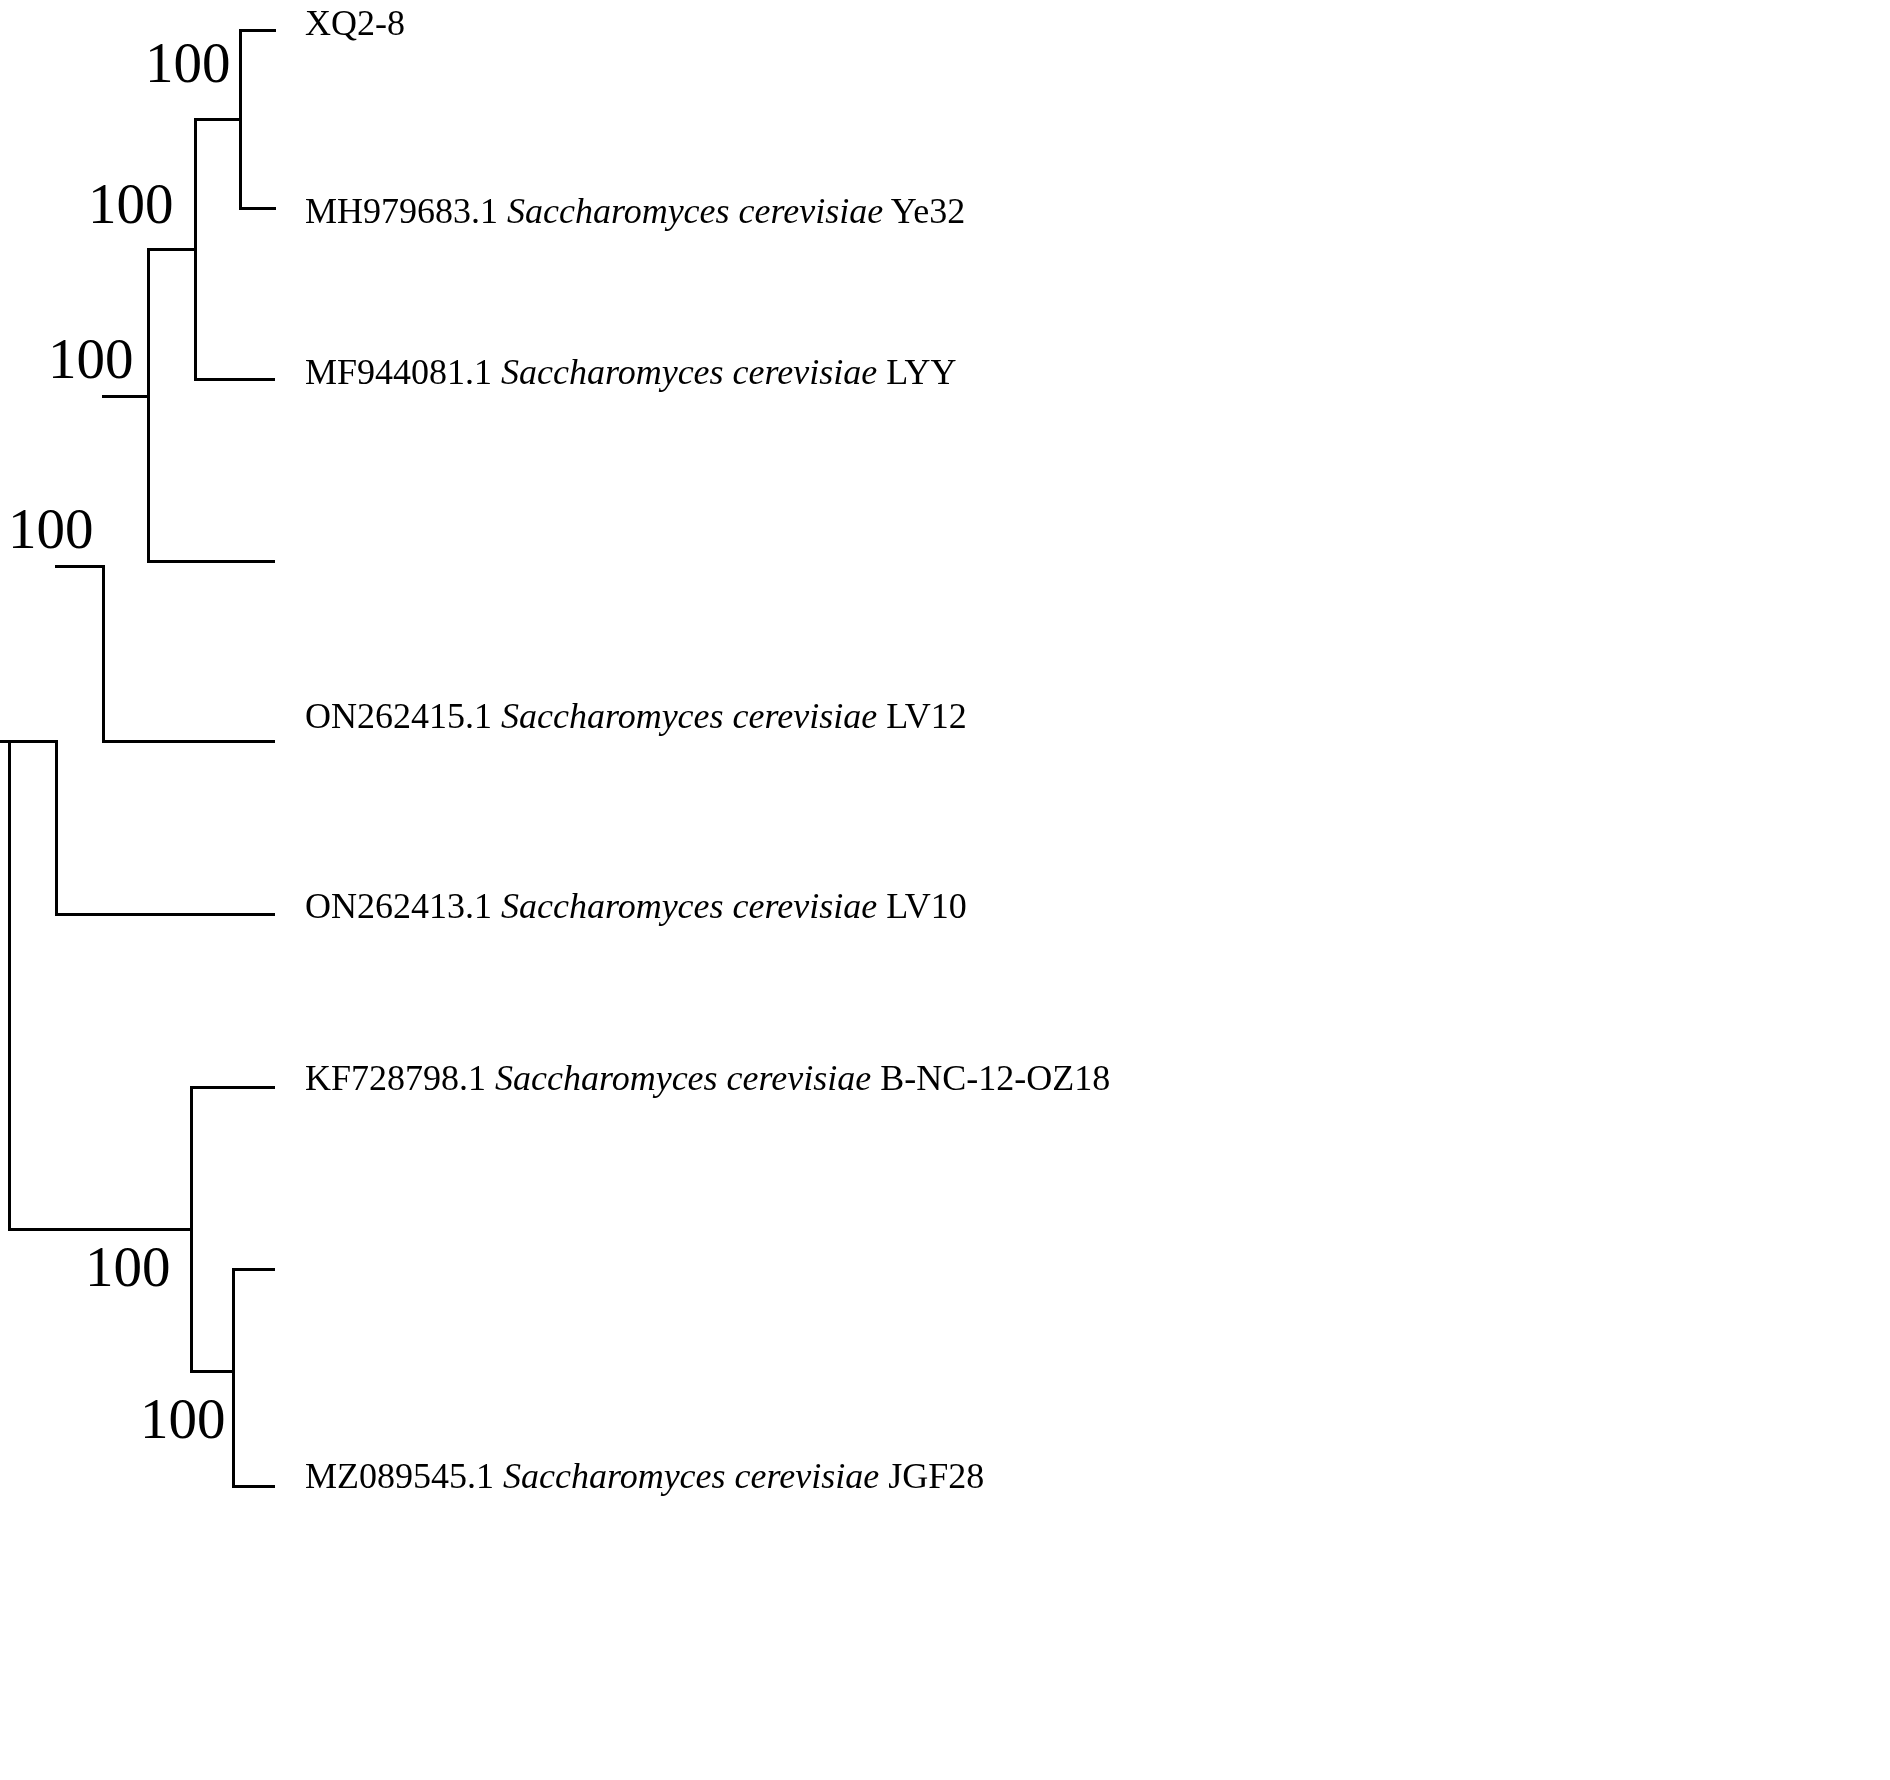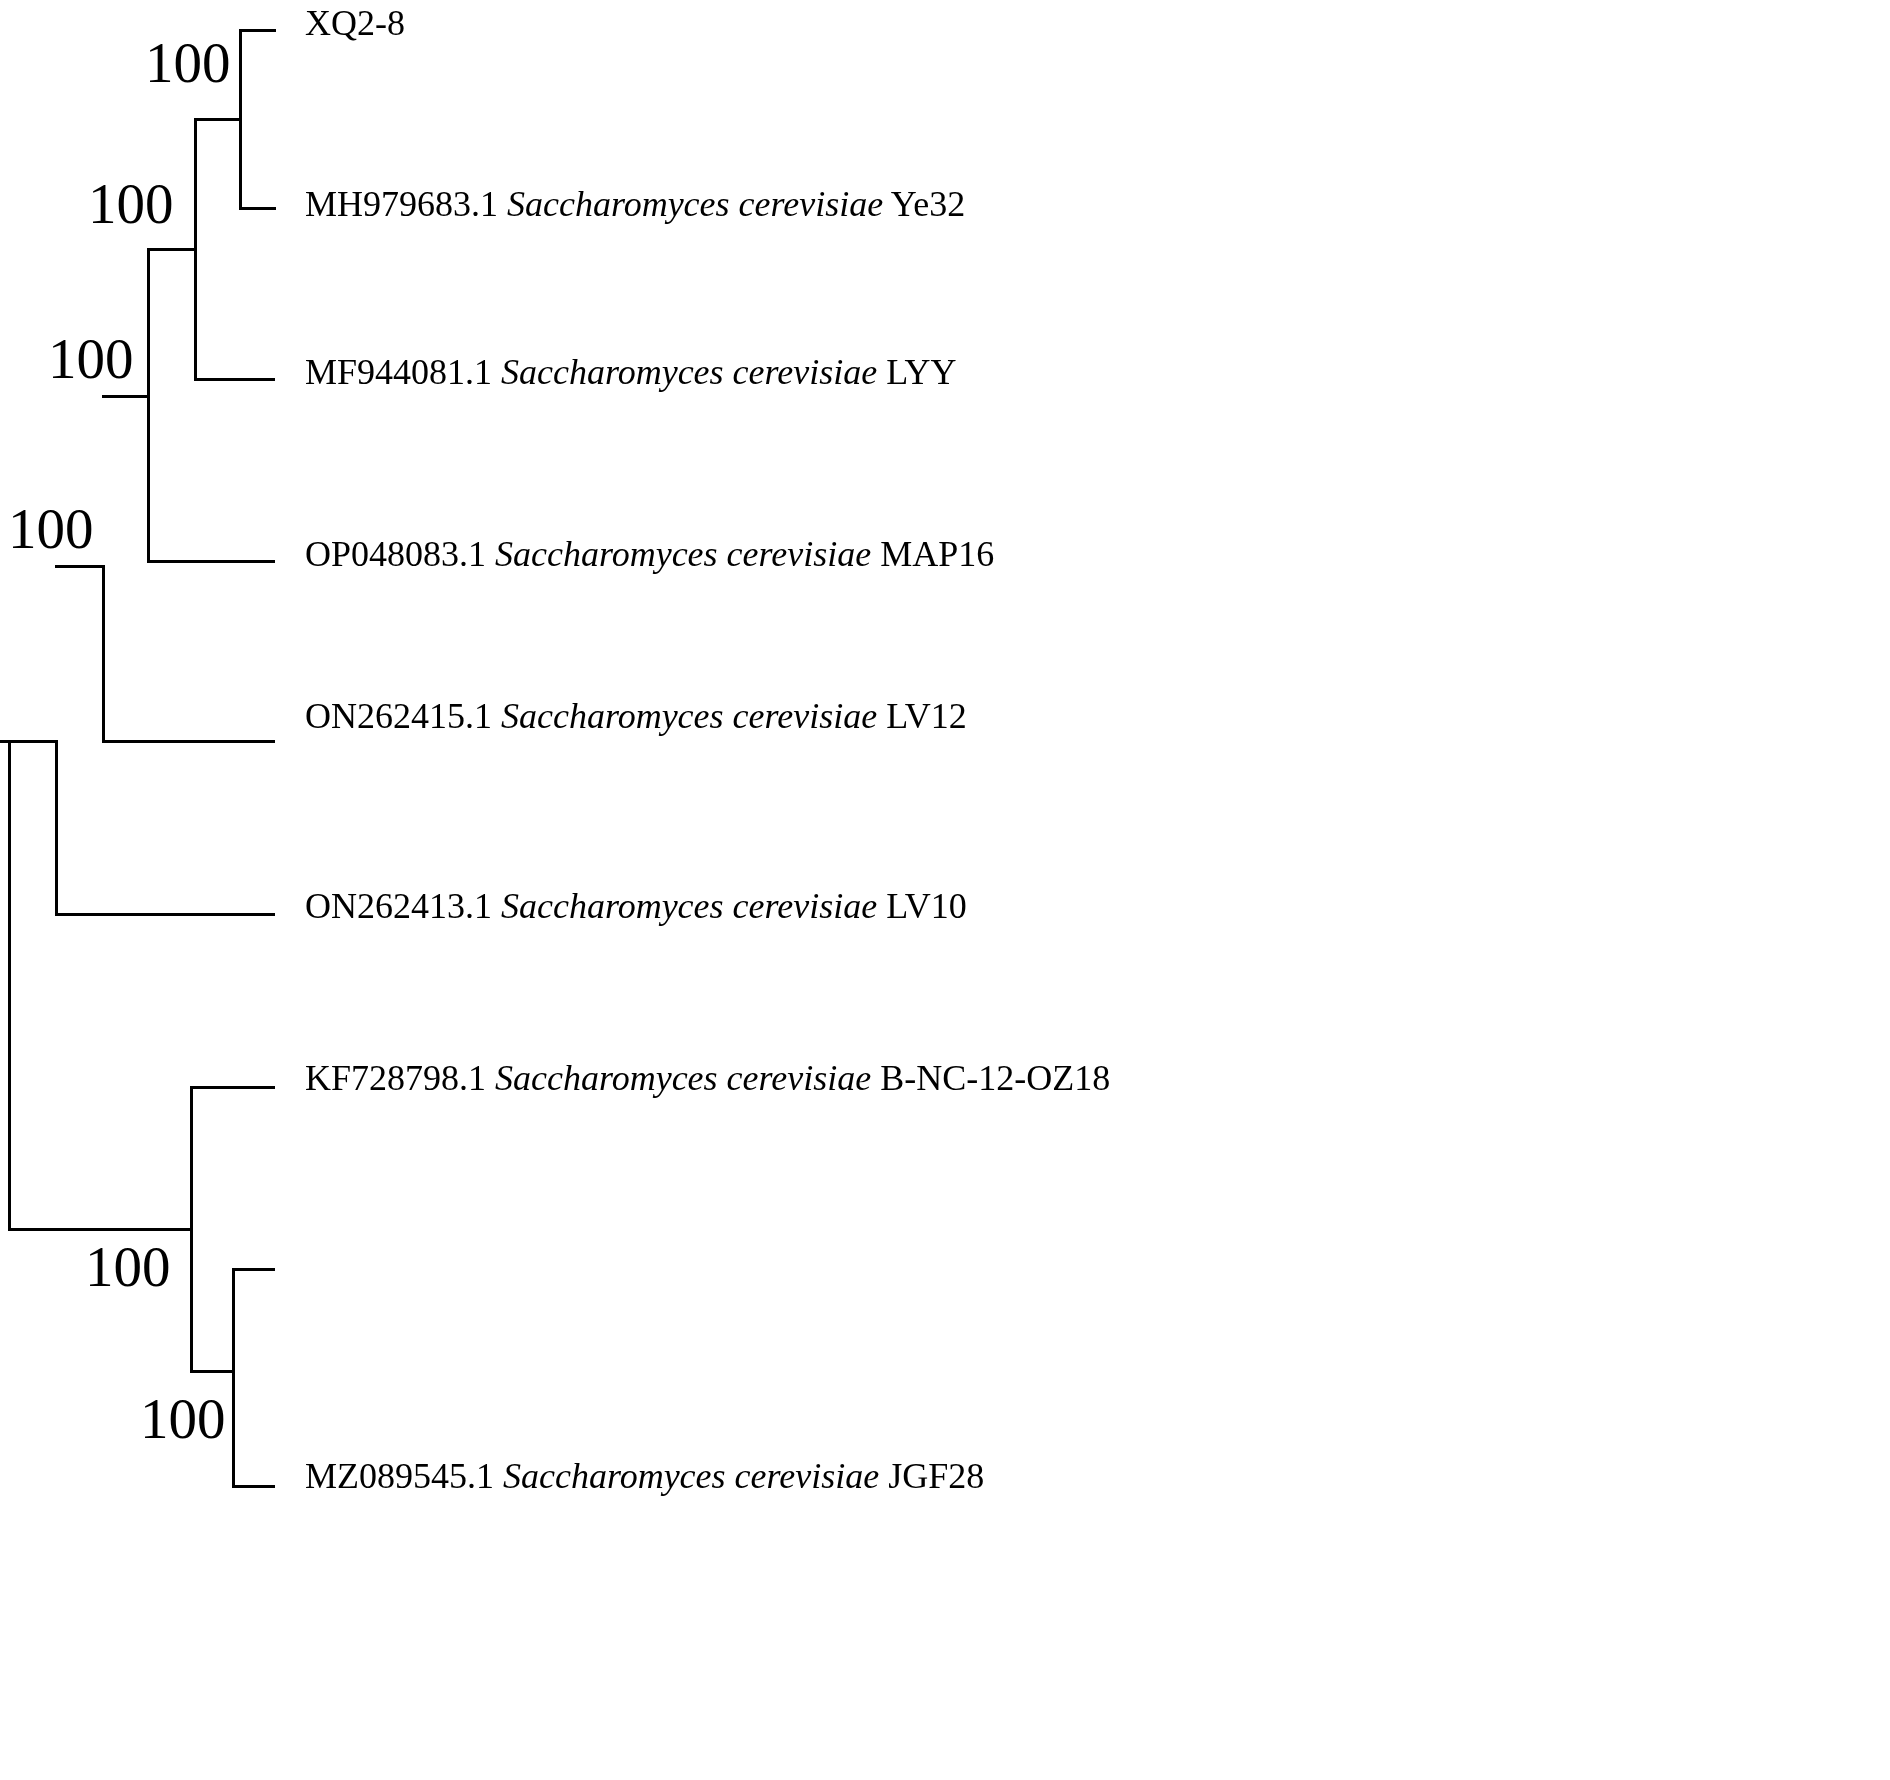--- a/index.html
+++ b/index.html
@@ -86,37 +86,32 @@
   <div class="branch vline" style="left:232px; top:1268px; height:220px;"></div>
 
   <div class="branch hline" style="left:232px; top:1268px; width:43px;"></div>
 
   <div class="branch hline" style="left:232px; top:1485px; width:43px;"></div>
 
   <div class="taxon-label" style="left:305px; top:5px;">
     <span>XQ2-8</span>
   </div>
 
-  <div class="taxon-label" style="left:305px; top:186px;text-align:right;">
+  <div class="taxon-label" style="left:305px; top:193px;text-align:right;">
     <span>MH979683.1</span>
     <span class="sci">Saccharomyces cerevisiae</span>
     <span>Ye32</span>
   </div>
 
   <div class="taxon-label" style="left:305px; top:354px;">
     <span>MF944081.1</span>
     <span class="sci">Saccharomyces cerevisiae</span>
     <span>LYY</span>
   </div>
 
-  <div class="taxon-label" style="left:305px; top:536px;">
-    <span>OP048083.1</span>
-    <span class="sci">Saccharomyces cerevisiae</span>
-    <span>MAP16</span>
-  </div>
 
   <div class="taxon-label" style="left:305px; top:688px;margin-top:10px;">
     <span>ON262415.1</span>
     <span class="sci">Saccharomyces cerevisiae</span>
     <span>LV12</span>
   </div>
 
   <div class="taxon-label" style="left:305px; top:888px;">
     <span>ON262413.1</span>
     <span class="sci">Saccharomyces cerevisiae</span>

